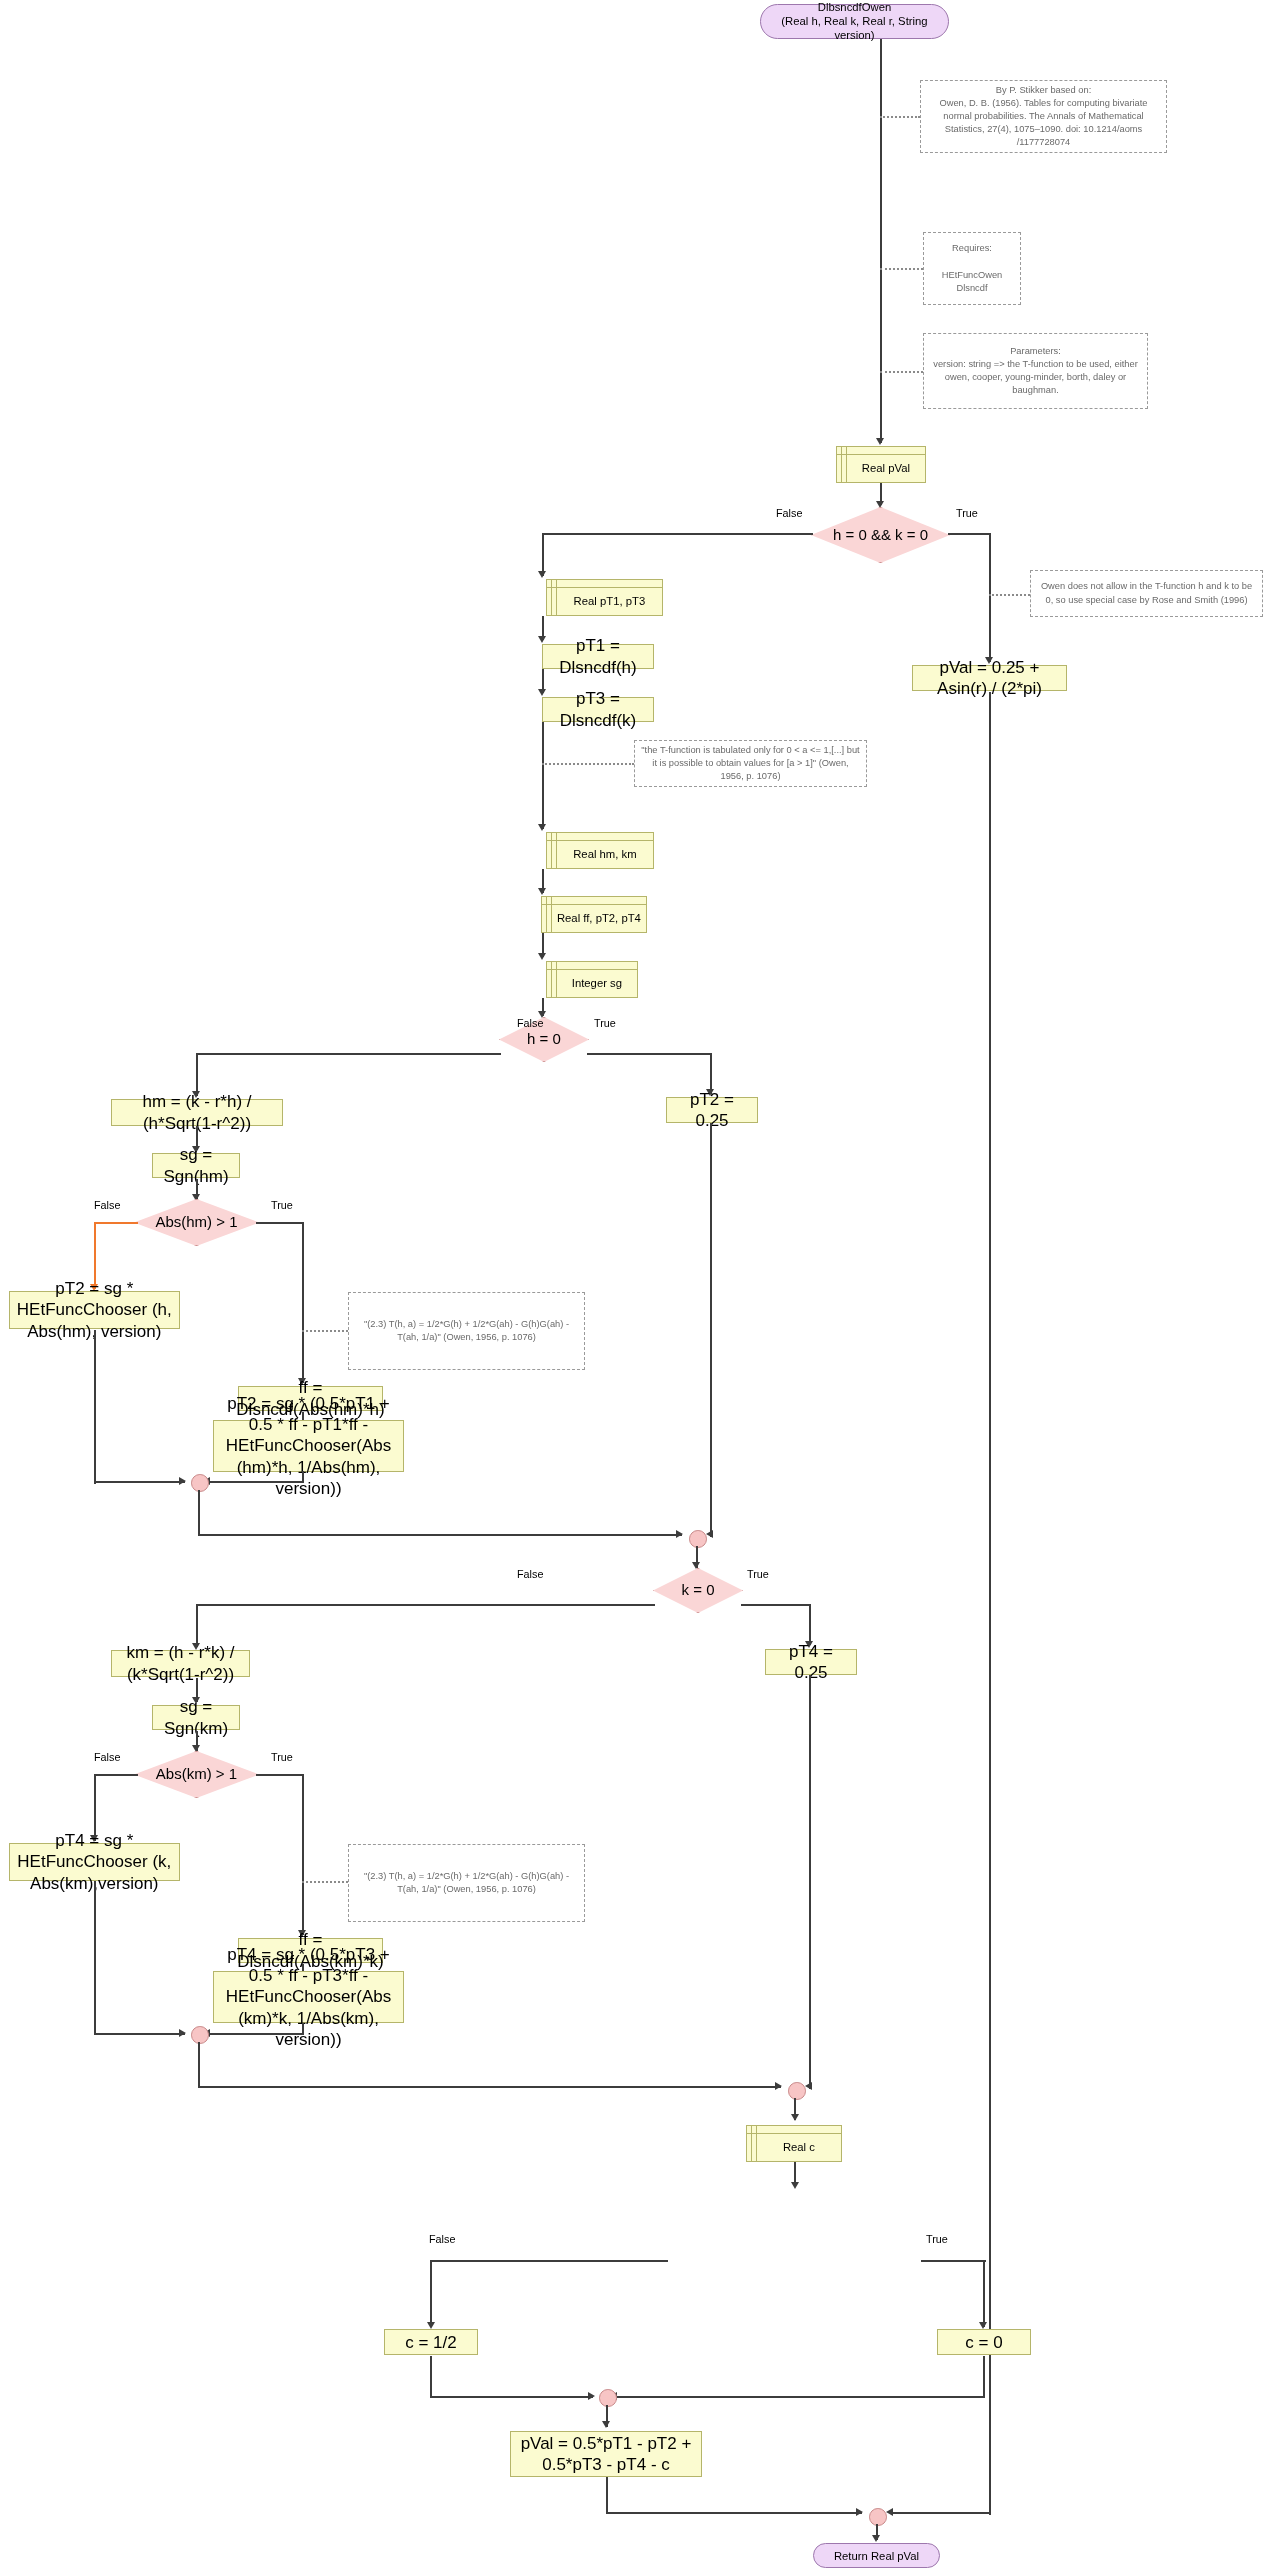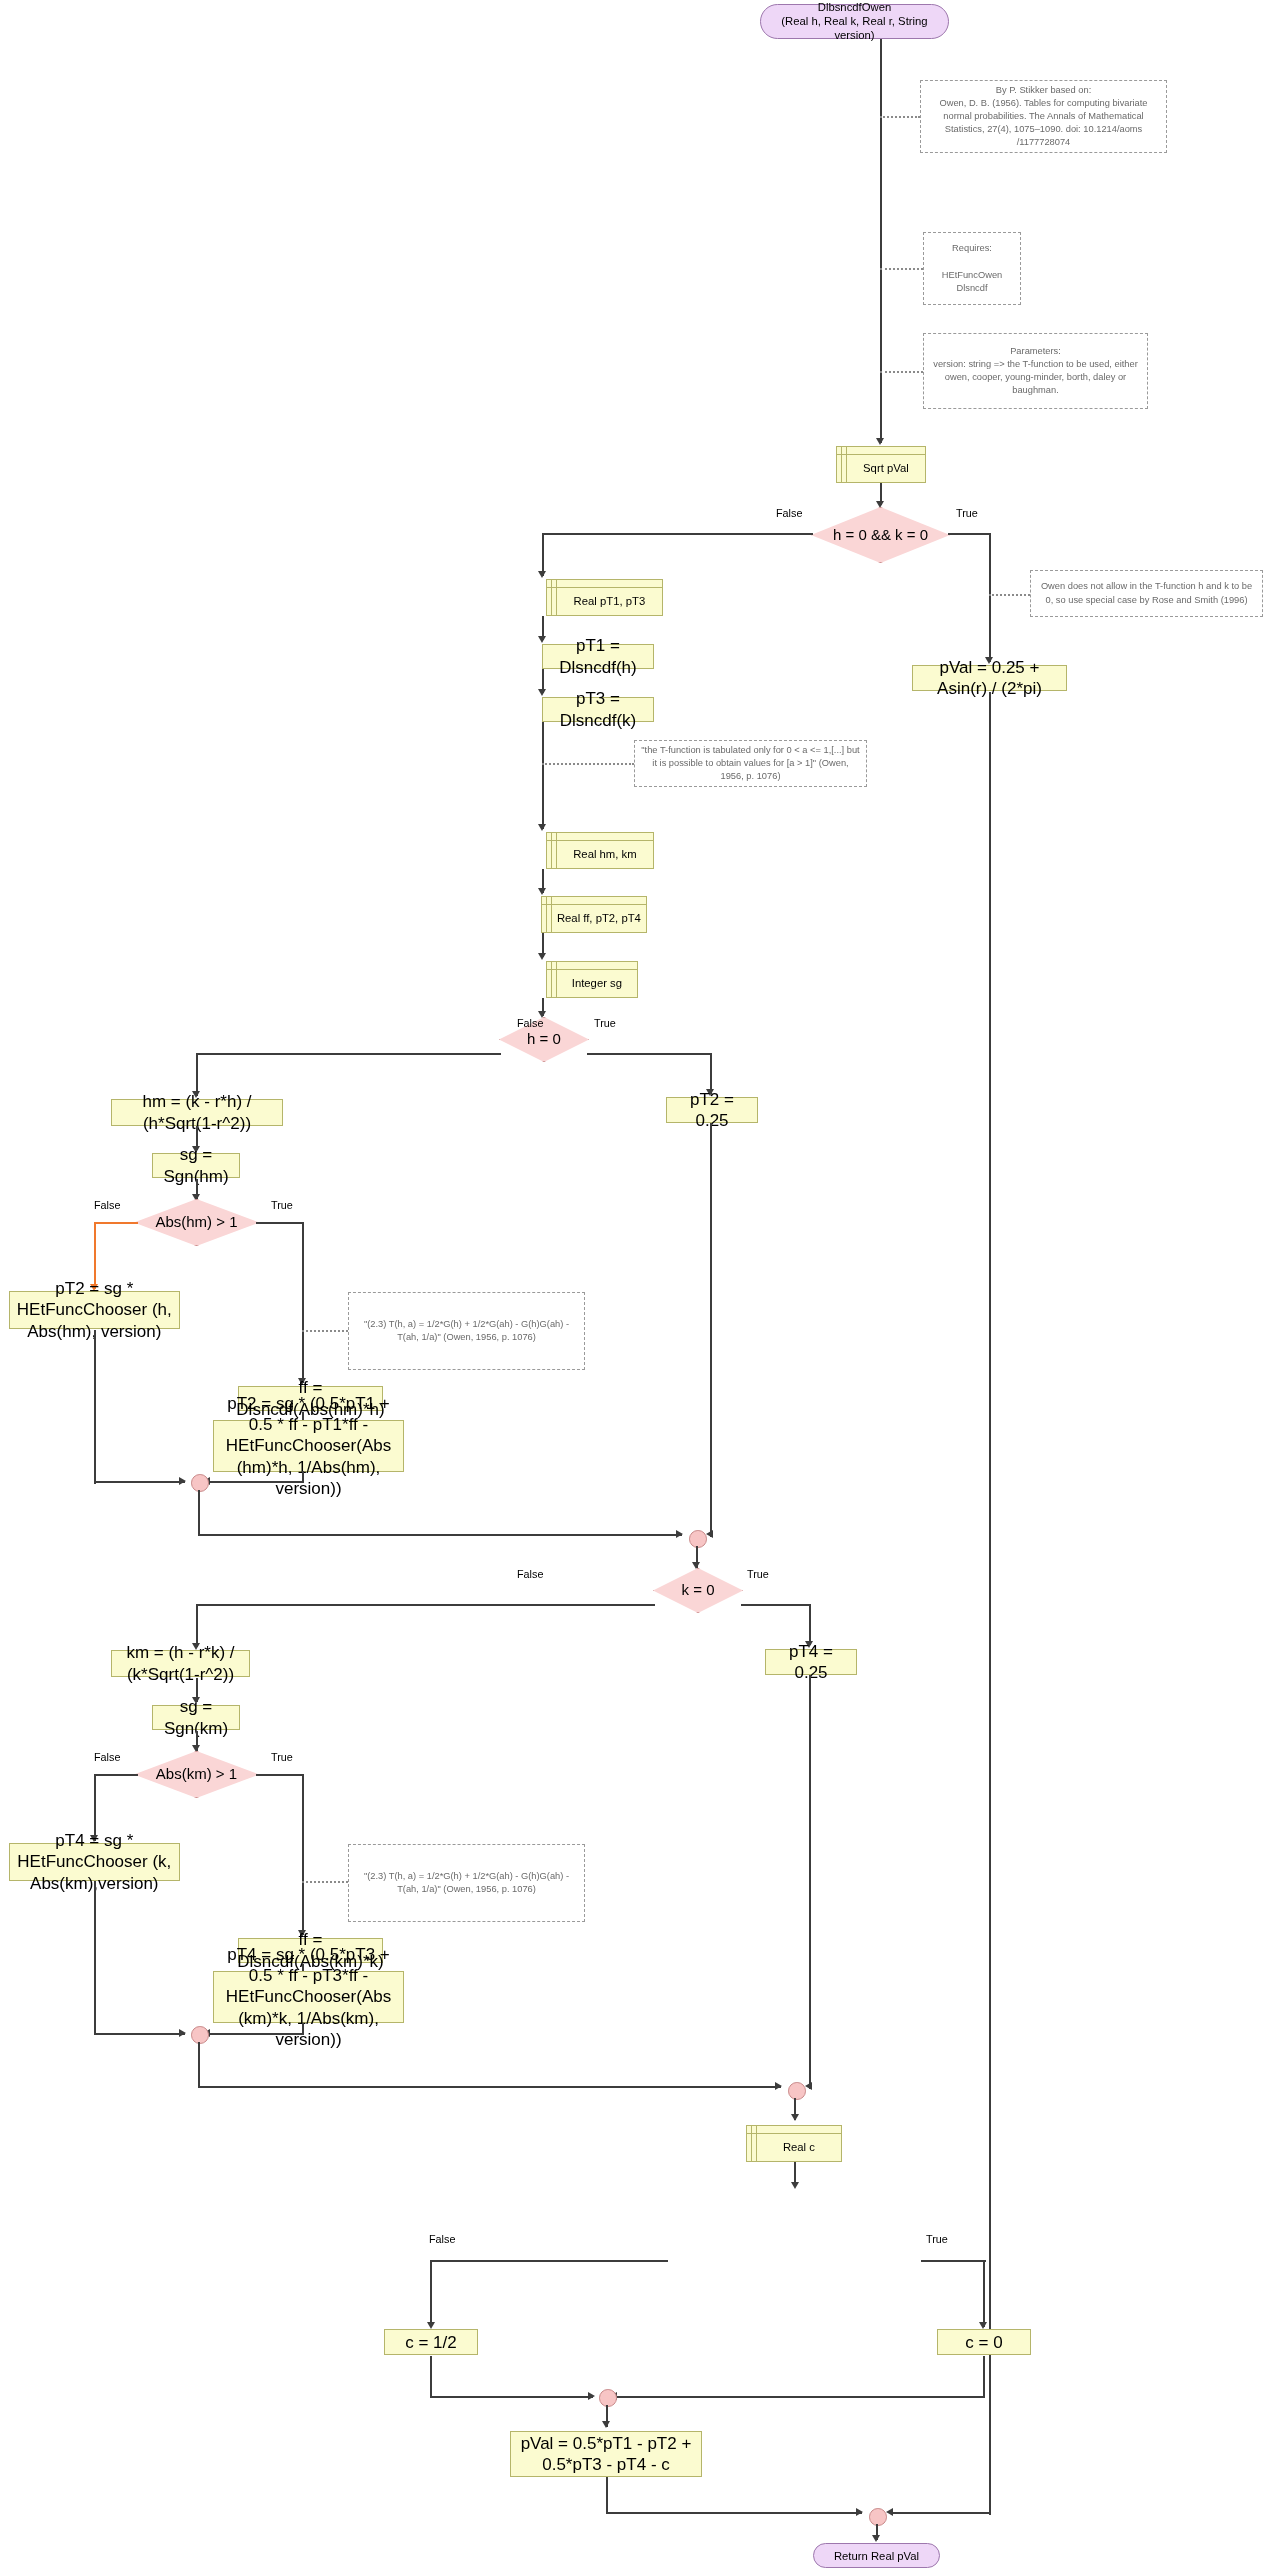--- a/index.html
+++ b/index.html
@@ -195,21 +195,21 @@
 HEtFuncOwen
 Dlsncdf</div>
   <div class="dotln" style="left:880px; top:268px; width:43px;"></div>
 
   <div class="note" style="left:923px; top:333px; width:225px; height:76px; white-space:pre-line;">Parameters:
 version: string =&gt; the T-function to be used, either owen, cooper, young-minder, borth, daley or baughman.</div>
   <div class="dotln" style="left:880px; top:371px; width:43px;"></div>
 
   <div class="node declare" style="left:836px; top:446px; width:90px; height:37px;">
     <div class="dtop"></div>
-    <div class="dlabel">Sqrt pVal</div>
+    <div class="dlabel">Real pVal</div>
   </div>
   <div class="ln lv" style="left:880px; top:483px; height:21.5px;"></div>
   <div class="arr arr-d" style="left:876px; top:501px;"></div>
 
   <div class="decision" style="left:811px; top:507px; width:139px; height:56px;">
     <div class="dia"></div>
     <div class="dtext">h = 0 &amp;&amp; k = 0</div>
   </div>
   <div class="blabel" style="left:776px; top:507px;">False</div>
   <div class="blabel" style="left:956px; top:507px;">True</div>

